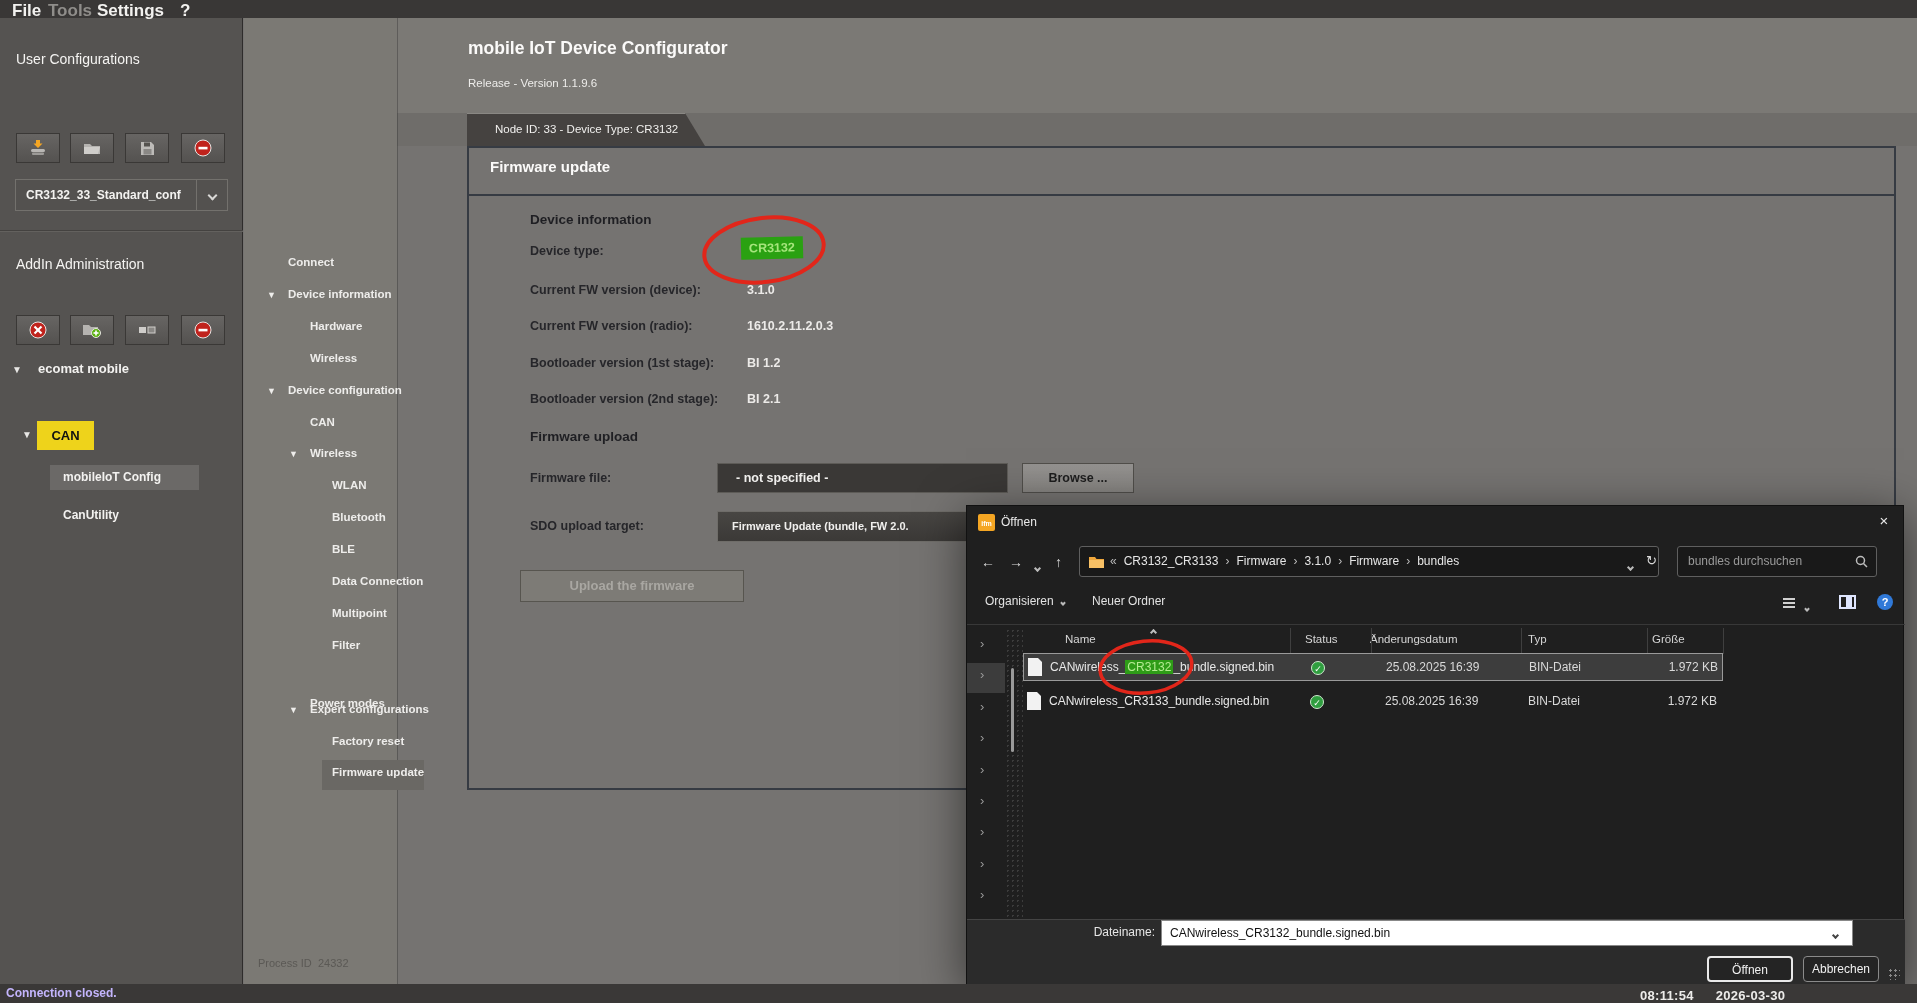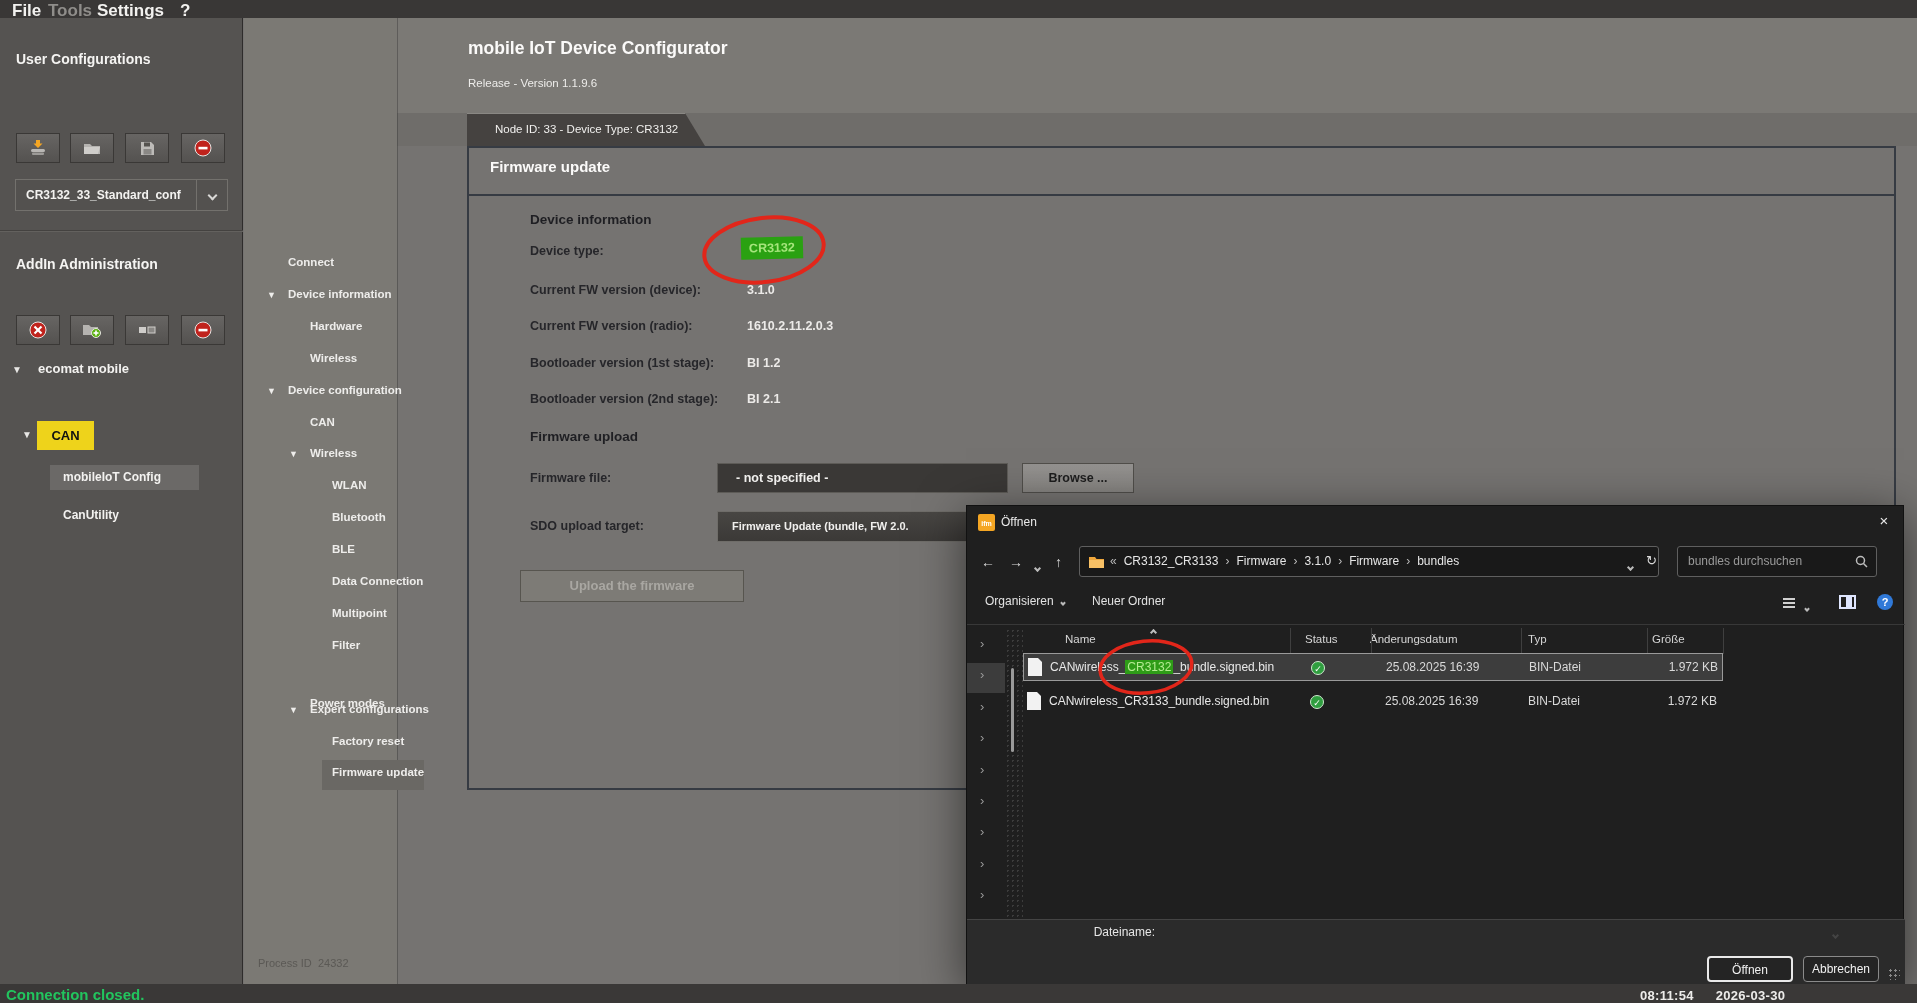--- a/index.html
+++ b/index.html
@@ -33,21 +33,21 @@
   .redcircle{pointer-events:none}
   
   #navpanel{left:244px;top:18px;width:200px;height:966px;z-index:5}
   #navpanel .bg{position:absolute;left:0;top:0;width:153px;height:966px;background:#7b7974}
   .nav-item{position:absolute;font-size:11.5px;font-weight:bold;color:#eeedeb;white-space:nowrap;cursor:pointer;z-index:2}
   .nav-arrow{position:absolute;font-size:9px;color:#eeedeb;z-index:2}
   .nav-sel{position:absolute;background:#6a6864;z-index:1}
   #procid{position:absolute;left:14px;top:939px;font-size:11px;color:#5b5955;z-index:2}
   
   #sidebar{left:0;top:18px;width:243px;height:966px;background:#555351;border-right:1px solid #2e2c2b;z-index:10}
-  .sb-title{position:absolute;left:16px;font-size:14px;font-weight:bold;color:#f5f4f2}
+  .sb-title{position:absolute;left:16px;font-size:14px;font-weight:normal;color:#f5f4f2}
   .sb-btn{position:absolute;width:44px;height:30px;background:linear-gradient(#676563,#545250);border:1px solid #3a3836;display:flex;align-items:center;justify-content:center;cursor:pointer}
   #cfg-dd{left:15px;top:161px;width:182px;height:32px;background:#53514f;border:1px solid #73716d;color:#f3f2f0;font-weight:bold;font-size:12px;line-height:30px;padding-left:10px;white-space:nowrap;overflow:hidden}
   #cfg-dd-btn{left:197px;top:161px;width:31px;height:32px;background:#53514f;border:1px solid #73716d;border-left:none;display:flex;align-items:center;justify-content:center;cursor:pointer}
   #sb-divider{left:0;top:212px;width:243px;height:2px;background:#444240;border-bottom:1px solid #63615e}
   .chev{display:inline-block;width:7px;height:7px;border-right:2px solid #d9d8d6;border-bottom:2px solid #d9d8d6;transform:rotate(45deg)}
   .tree-arrow{position:absolute;font-size:10px;color:#e8e7e5}
   #can-chip{left:37px;top:403px;width:57px;height:29px;background:#eed31b;color:#111;font-size:13px;font-weight:bold;text-align:center;line-height:29px}
   #mio-sel{left:50px;top:447px;width:149px;height:25px;background:#6b6967}
   #mio-txt{left:63px;top:452px;font-size:12px;font-weight:bold;color:#f3f2f0}
   #canutil{left:63px;top:490px;font-size:12px;font-weight:bold;color:#f3f2f0}
@@ -86,21 +86,21 @@
   #open-btn{left:740px;width:86px;border:2px solid #e9e9e9}
   #cancel-btn{left:836px;width:76px;border:1px solid #8a8a8a}
   #grip{position:absolute;right:3px;bottom:3px;width:12px;height:12px;background-image:radial-gradient(#8a8a8a 1.2px,transparent 1.2px);background-size:5px 5px}
   
   .vline{width:12px;height:2px;background:#d0d0d0;margin:2px 0}
   #pane-icon{width:17px;height:14px;border:2px solid #dfe6ff}
   #pane-icon div{width:6px;height:10px;background:#dfe6ff;margin-left:5px}
   #help-icon{width:16px;height:16px;border-radius:50%;background:#3079d8;color:#fff;font-size:11px;font-weight:bold;text-align:center;line-height:16px}
   
   #statusbar{left:0;top:984px;width:1917px;height:19px;background:#3a3837;z-index:60}
-  #status-msg{position:absolute;left:6px;top:2px;font-size:15px;font-weight:bold;color:#22c55e}
+  #status-msg{position:absolute;left:6px;top:2px;font-size:12px;font-weight:bold;color:#c4b5fd}
   #clock{position:absolute;left:1640px;top:4px;font-size:13px;font-weight:bold;color:#edecea;letter-spacing:.3px}
   #clock span{margin-right:22px}
 </style>
 </head>
 <body>
 
 <div id="menubar" class="a">
   <span class="mi" style="left:12px">File</span>
   <span class="mi dim" style="left:48px">Tools</span>
   <span class="mi" style="left:97px">Settings</span>
@@ -347,20 +347,21 @@
         <div class="fsize">1.972 KB</div>
       </div>
     </div>
 
   <svg class="a redcircle" style="left:126px;top:126px;z-index:5" width="110" height="70">
     <ellipse cx="53" cy="35" rx="46" ry="26" fill="none" stroke="#e2261a" stroke-width="3.5" transform="rotate(-6 53 35)"></ellipse>
   </svg>
 
   <div id="dlg-bottom"></div>
   <div id="fn-label">Dateiname:</div>
+  <div id="fn-input">CANwireless_CR3132_bundle.signed.bin</div>
   <span id="fn-chev"><span class="chev" style="width:5px;height:5px"></span></span>
   <div class="dlg-btn" id="open-btn">Öffnen</div>
   <div class="dlg-btn" id="cancel-btn">Abbrechen</div>
   <div id="grip"></div>
 </div>
 
 <div id="statusbar" class="a">
   <div id="status-msg">Connection closed.</div>
   <div id="clock">
     <span>08:11:54</span><span>2026-03-30</span>

